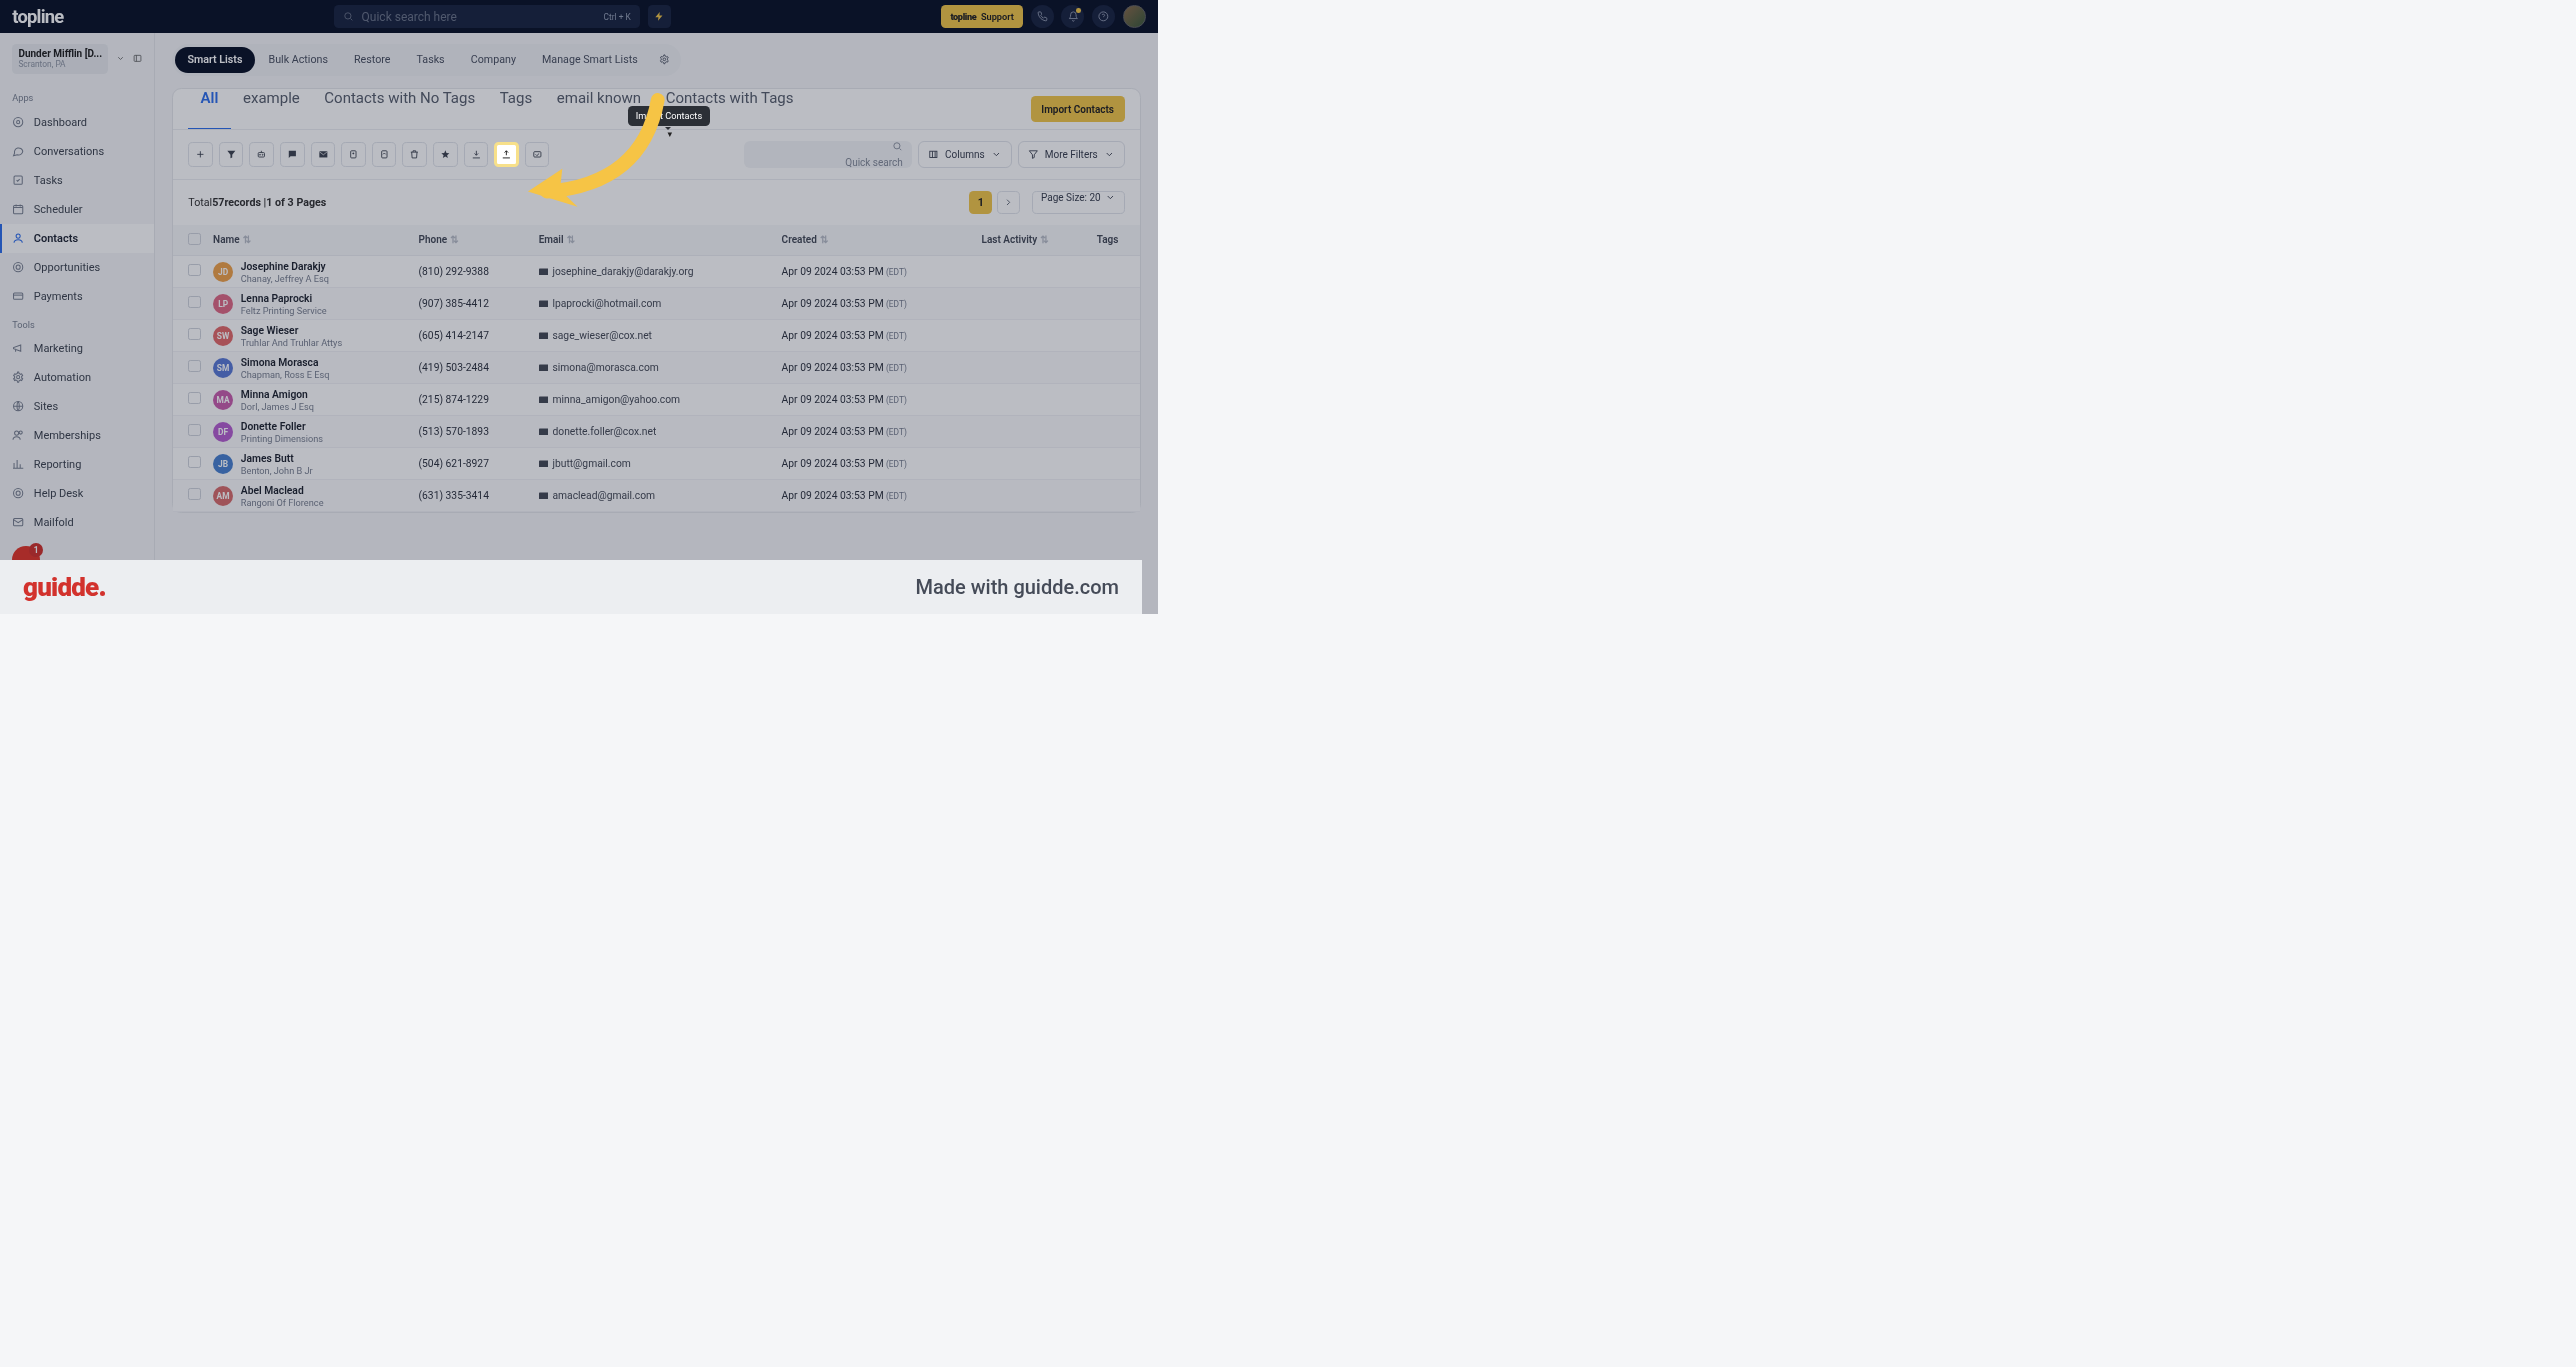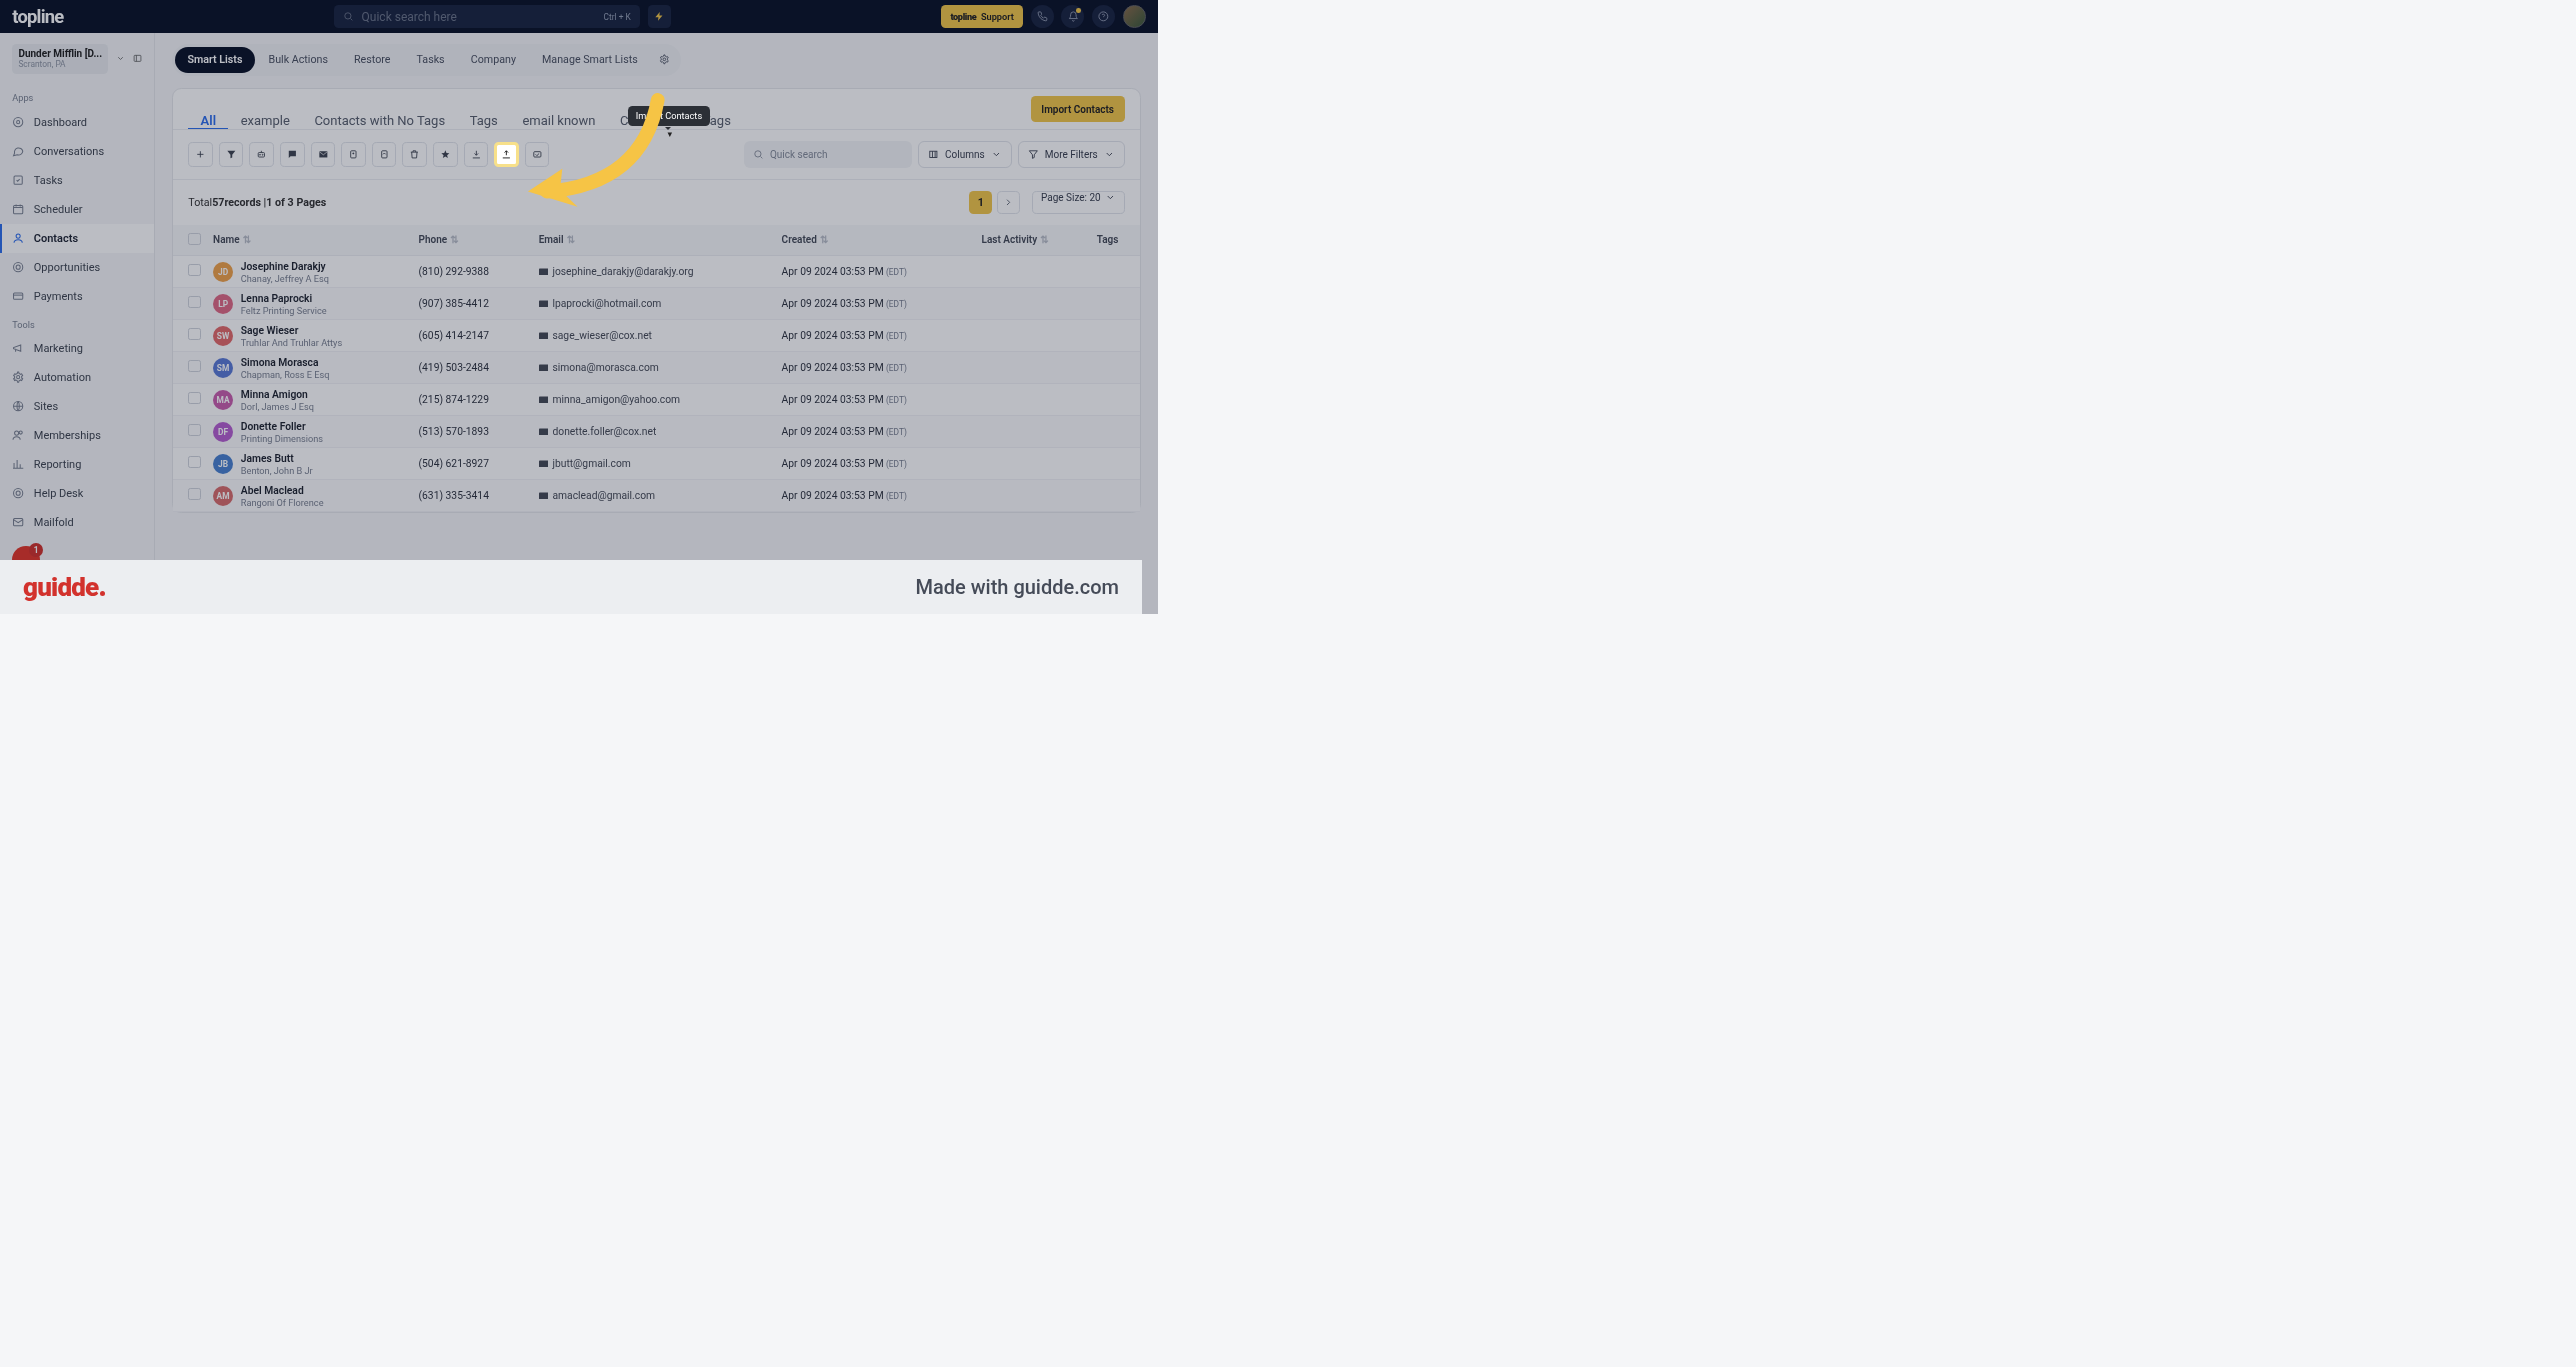--- a/index.html
+++ b/index.html
@@ -39,30 +39,30 @@
 
   
   .main { flex:1; padding:10.7px 17px; overflow:hidden; }
   .pillbar { display:inline-flex; background:#f0f1f4; border-radius:765px; padding:3.1px; gap:1.5px; }
   .pill { height:26px; padding:0 12.3px; display:flex; align-items:center; font-size:10.7px; color:#4a5161; border-radius:765px; cursor:pointer; }
   .pill.active { background:#0a1228; color:#fff; font-weight:600; }
   .pill.ico-only { width:26px; padding:0; justify-content:center; }
 
   .card { background:#fff; border:0.8px solid #e5e7eb; border-radius:9.2px; margin-top:12.3px; }
   .tabrow { display:flex; align-items:center; padding:0 15.3px; border-bottom:0.8px solid #eceef2; }
-  .tab { height:40px; display:flex; align-items:flex-end; padding:0 12.3px; font-size:13px; color:#59606e; border-bottom:1.5px solid transparent; cursor:pointer; }
+  .tab { height:40px; display:flex; align-items:flex-start; padding:0 12.3px; font-size:15px; color:#59606e; border-bottom:1.5px solid transparent; cursor:pointer; }
   .tab.active { color:#2f6fec; border-bottom-color:#2f6fec; font-weight:600; }
   .tab-spacer { flex:1; }
   .import-btn { height:26px; background:#f2c64a; border-radius:4.6px; padding:0 10.7px; display:flex; align-items:center; font-size:10px; font-weight:600; color:#222; }
 
   .toolbar { display:flex; align-items:center; gap:6.1px; padding:10.7px 15.3px; border-bottom:0.8px solid #eceef2; position:relative; }
   .sq { width:24.5px; height:24.5px; border:0.8px solid #e1e4ea; border-radius:4.6px; display:flex; align-items:center; justify-content:center; color:#3f4551; background:#fff; cursor:pointer; }
   .sq.highlight { border:3.1px solid #f7e08a; background:#fff; color:#111; position:relative; z-index:30; }
   .tool-spacer { flex:1; }
-  .qs { height:27.6px; background:#f3f4f7; border-radius:6.1px; display:flex; align-items:center; gap:6.1px; padding:0 9.2px; width:168px; color:#848b99; font-size:10px; }
+  .qs { height:27.6px; background:#f3f4f7; border-radius:6.1px; display:flex; align-items:flex-end; gap:6.1px; padding:0 9.2px; width:168px; color:#848b99; font-size:10px;flex-direction:column; }
   .btn-outline { height:27.6px; border:0.8px solid #e1e4ea; border-radius:6.1px; background:#fff; display:flex; align-items:center; gap:6.1px; padding:0 9.2px; font-size:10px; color:#3b4150; }
   .tooltip { position:absolute; top:-24.5px; left:455px; background:#2b2f36; color:#fff; font-size:9.2px; padding:4.6px 7.7px; border-radius:4.6px; z-index:31; white-space:nowrap; }
   .tooltip::after { content:""; position:absolute; bottom:-3.8px; left:50%; margin-left:-3.8px; border:3.8px solid transparent; border-top-color:#2b2f36; border-bottom:none; }
   .caret-down { position:absolute; top:0px; left:493px; color:#222; z-index:31; font-size:7.7px; }
 
   .ribbon { display:flex; align-items:center; padding:10.7px 15.3px; font-size:10.7px; color:#333; }
   .ribbon .bold { font-weight:700; }
   .ribbon-spacer { flex:1; }
   .page-btn { width:23px; height:23px; border-radius:4.6px; display:flex; align-items:center; justify-content:center; margin-right:4.6px; font-weight:700; }
   .page-btn.cur { background:#f2c64a; color:#222; }

